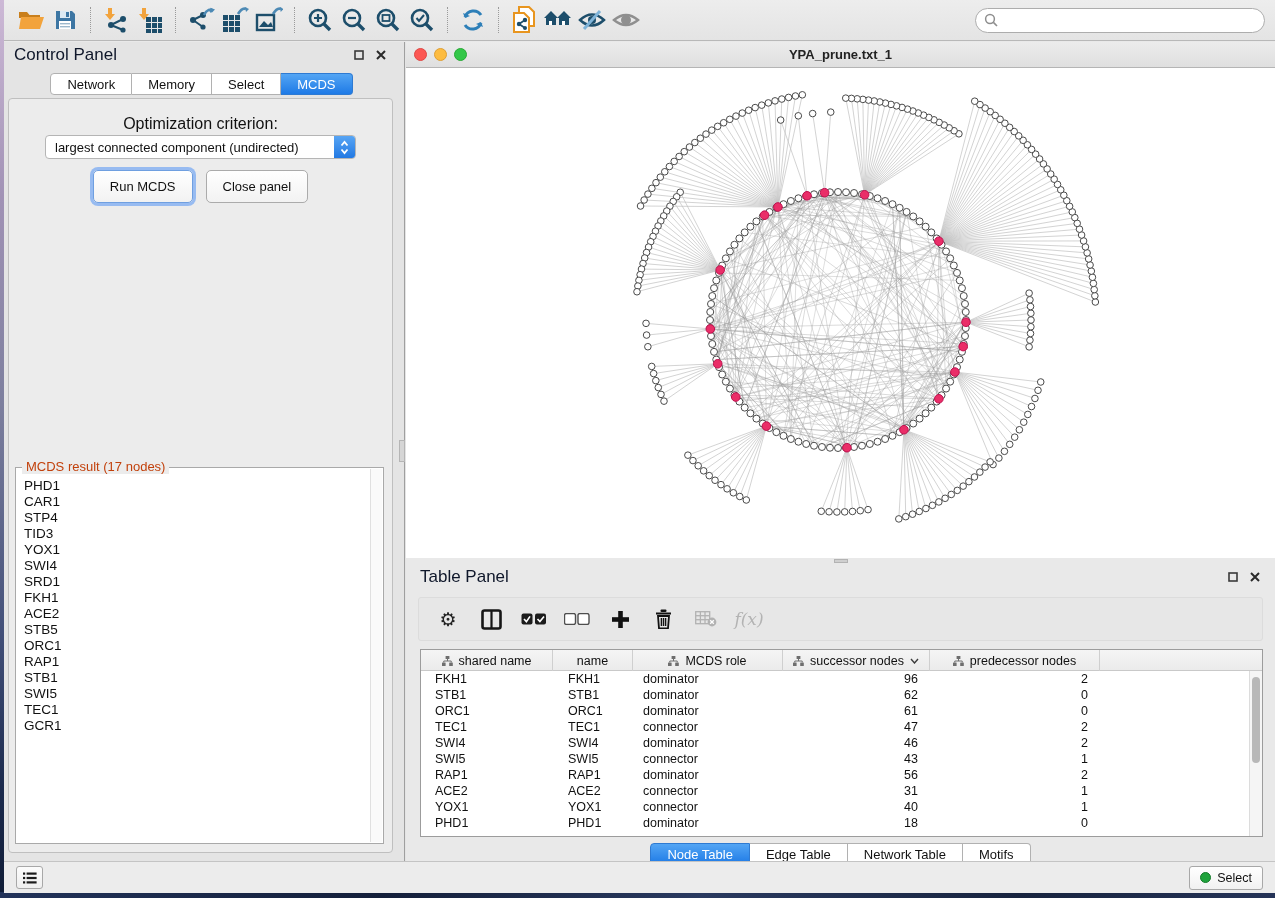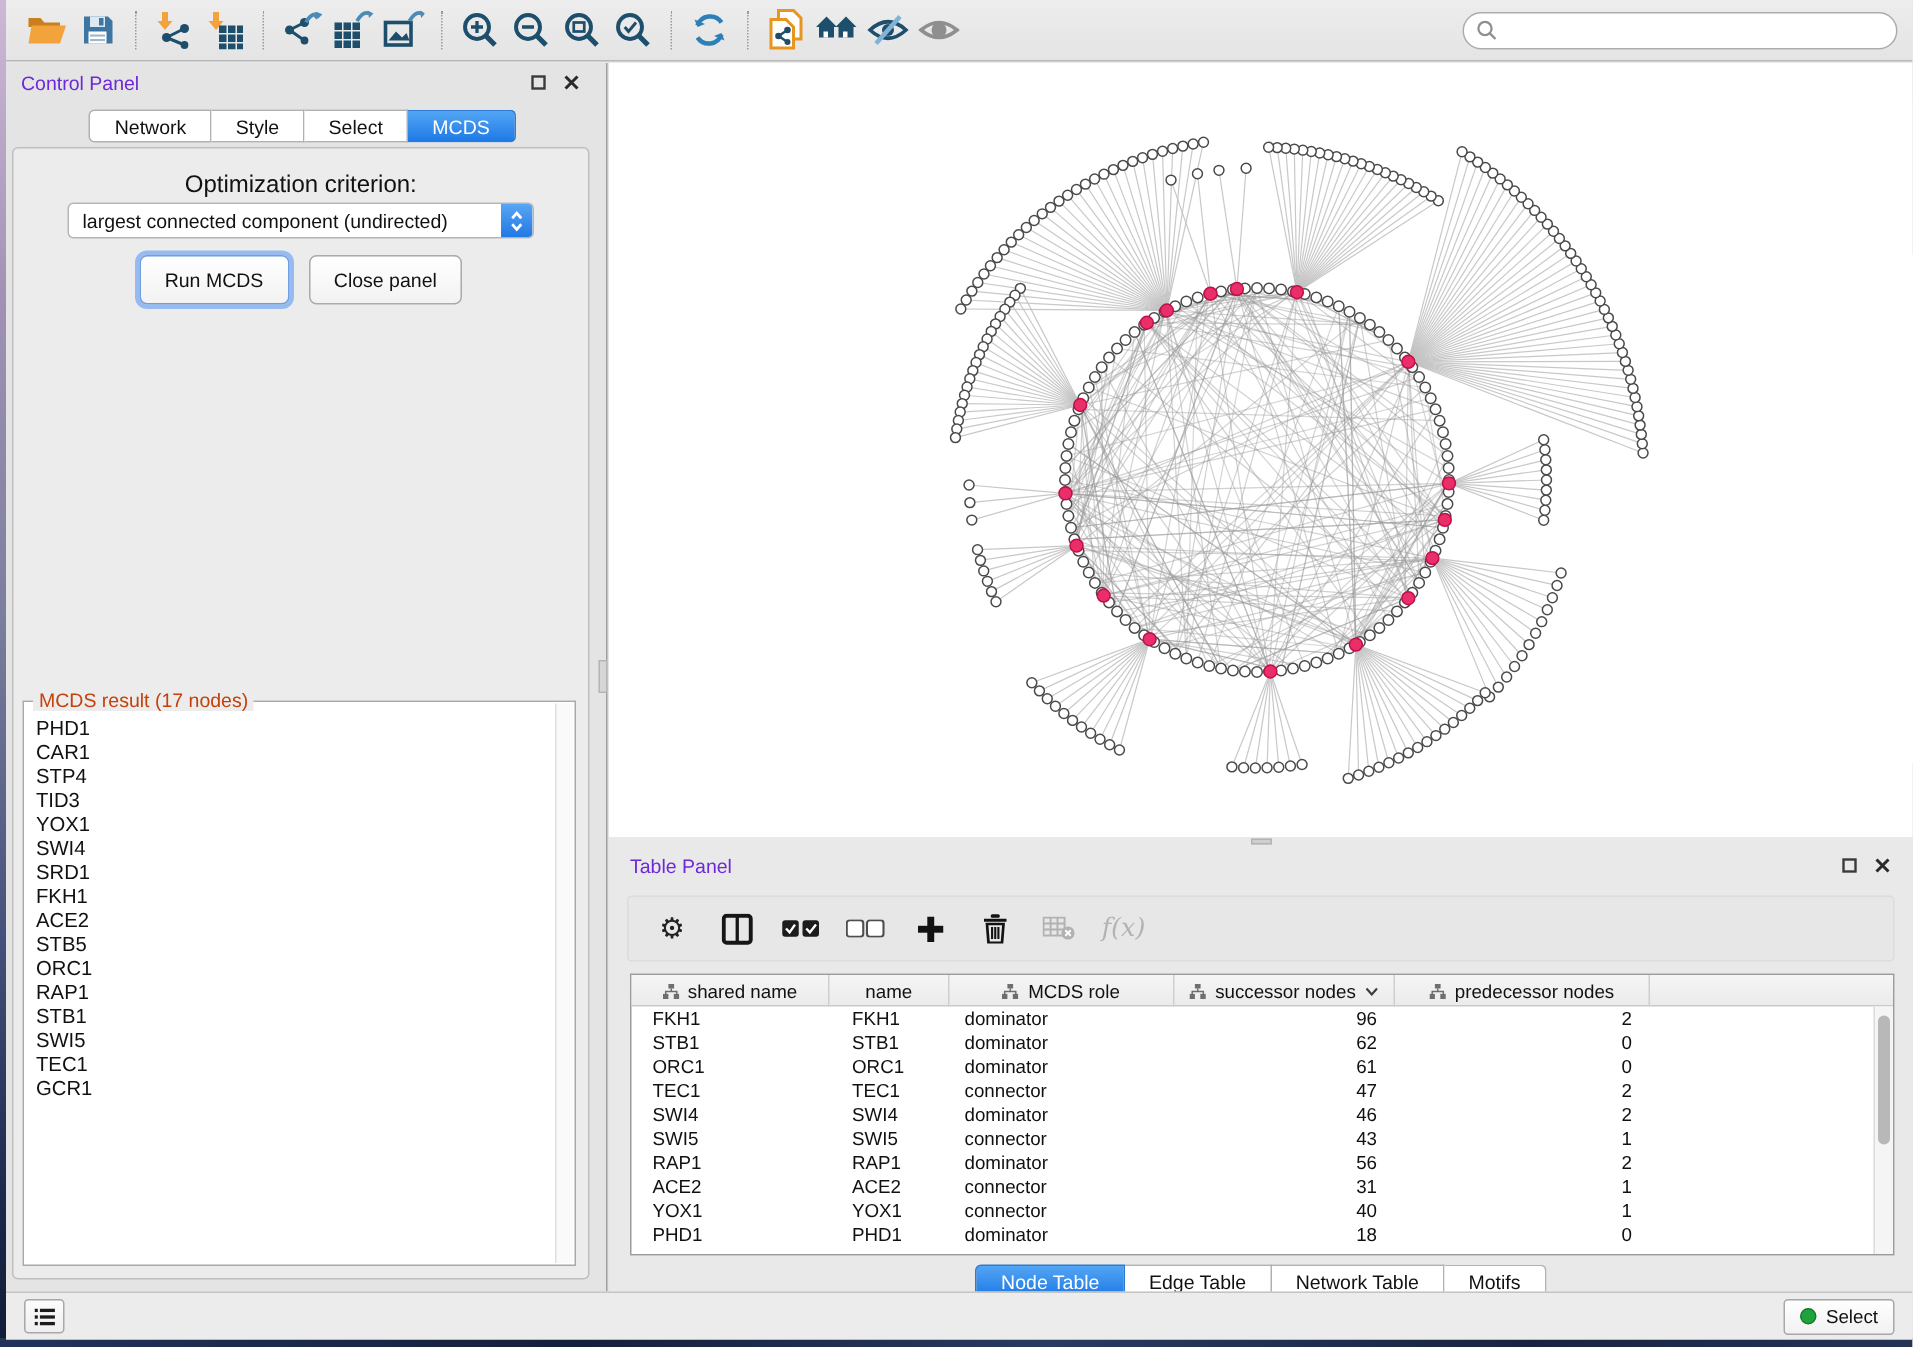--- a/index.html
+++ b/index.html
@@ -20,21 +20,21 @@
     border-bottom:1px solid #b8b8b8; display:flex; align-items:center; padding:0 10px; }
   .tb-btn { width:34px; height:32px; display:flex; align-items:center; justify-content:center; flex:0 0 auto; }
   .tb-sep { width:1px; height:26px; border-left:1px dotted #9a9a9a; margin:0 8px; flex:0 0 auto; }
   .tb-spacer { flex:1; }
   .search-box { width:290px; height:25px; background:#fff; border:1px solid #adadad; border-radius:13px;
     display:flex; align-items:center; padding:0 8px; gap:5px; }
 
   
   .control-panel { position:absolute; left:0; top:42px; width:395px; bottom:32px; background:#e4e4e4; }
   .panel-header { height:26px; display:flex; align-items:center; padding:0 10px; }
-  .panel-title { font-size:13px; color:#6d28d9; }
+  .panel-title { font-size:17px; color:#0f172a; }
   .panel-header .hspace { flex:1; }
   .mini-btn { width:16px; height:16px; display:flex; align-items:center; justify-content:center; margin-left:6px; }
   .cp-tabs { position:absolute; left:0; right:0; top:31px; height:22px; display:flex; justify-content:center; }
   .tab-seg { display:flex; }
   .seg-tab { height:22px; padding:0 16px; background:#fff; border:1px solid #b1b1b1; border-left:none;
     font-size:13px; color:#111; display:flex; align-items:center; cursor:default; }
   .seg-tab:first-child { border-left:1px solid #b1b1b1; border-radius:4px 0 0 4px; }
   .seg-tab:last-child { border-radius:0 4px 4px 0; }
   .seg-tab.active { background:linear-gradient(#53a5f4,#1e7ae6); border-color:#2e7ad2; color:#fff; }
   .cp-body { position:absolute; left:4px; right:6px; top:56px; bottom:8px; background:#ececec;
@@ -292,21 +292,21 @@
       </span>
       <span class="mini-btn">
         <svg width="10" height="10" viewBox="0 0 10 10">
             <path d="M1 1 L9 9 M9 1 L1 9" stroke="#2a2a2a" stroke-width="2"></path>
           </svg>
       </span>
     </div>
     <div class="cp-tabs">
       <div class="tab-seg" id="cp-tabbar">
           <div class="seg-tab">Network</div>
-          <div class="seg-tab">Style</div>
+          <div class="seg-tab">Memory</div>
           <div class="seg-tab">Select</div>
           <div class="seg-tab active">MCDS</div>
         </div>
     </div>
     <div class="cp-body">
       <div class="opt-label">Optimization criterion:</div>
       <div class="opt-select">
         <span class="val">largest connected component (undirected)</span>
         <span class="stepper">
           <svg width="9" height="15" viewBox="0 0 9 15">
@@ -345,20 +345,28 @@
   </div>
 
   <div class="vsplit">
     <div class="line"></div>
     <div class="grab"></div>
   </div>
 
   <div class="right-col">
 
     <div class="net-panel">
+      <div class="net-title">
+        <span class="title-text">YPA_prune.txt_1</span>
+        <span class="lights">
+          <span class="light red"></span>
+          <span class="light yellow"></span>
+          <span class="light green"></span>
+        </span>
+      </div>
       <div class="net-canvas">
         <svg id="net-svg" width="869" height="490" viewBox="0 0 869 490">
             <g>
               <line x1="371.90763996340604" y1="138.98270811405735" x2="559.7474212388188" y2="243.96281350024788" stroke="#999999" stroke-width="0.8" stroke-opacity="0.45"></line>
               <line x1="371.90763996340604" y1="138.98270811405735" x2="551.0113901936962" y2="204.88005725636123" stroke="#999999" stroke-width="0.8" stroke-opacity="0.45"></line>
               <line x1="371.90763996340604" y1="138.98270811405735" x2="557.7327680932722" y2="275.9848082669728" stroke="#999999" stroke-width="0.8" stroke-opacity="0.45"></line>
               <line x1="371.90763996340604" y1="138.98270811405735" x2="384.8800572563612" y2="371.0113901936962" stroke="#999999" stroke-width="0.8" stroke-opacity="0.45"></line>
               <line x1="371.90763996340604" y1="138.98270811405735" x2="305.0093182317468" y2="268.0426538962309" stroke="#999999" stroke-width="0.8" stroke-opacity="0.45"></line>
               <line x1="371.90763996340604" y1="138.98270811405735" x2="308.0213553755352" y2="220.16769444289858" stroke="#999999" stroke-width="0.8" stroke-opacity="0.45"></line>
               <line x1="371.90763996340604" y1="138.98270811405735" x2="448.04265389623095" y2="125.00931823174683" stroke="#999999" stroke-width="0.8" stroke-opacity="0.45"></line>

